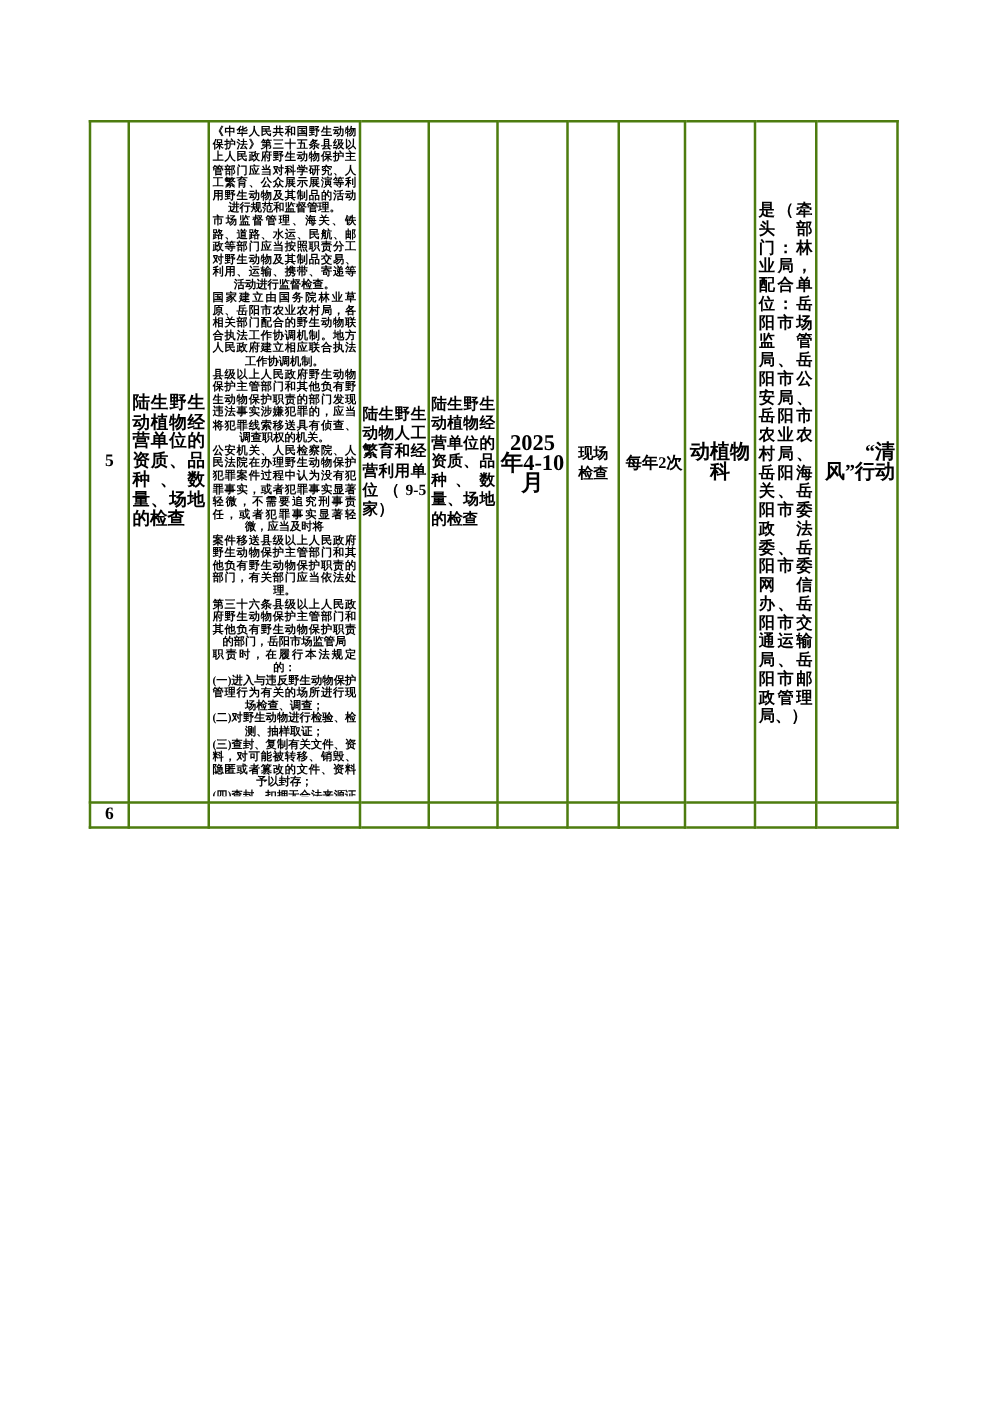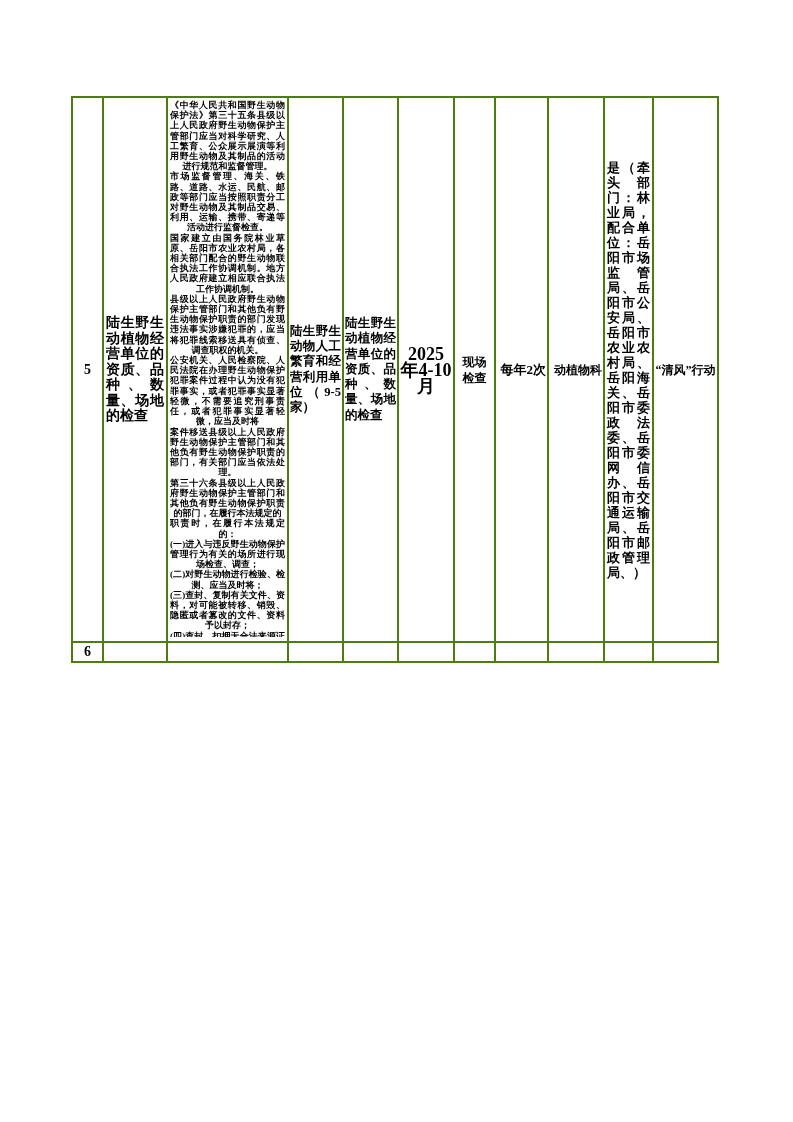--- a/index.html
+++ b/index.html
@@ -42,23 +42,23 @@
     font-size: 9px;
     line-height: 10.2px;
     text-align: justify;
     text-align-last: center;
     word-break: break-all;
   }
   td.target, td.content { font-size: 12.5px; line-height: 15.3px; text-align: justify; text-align-last: left; padding: 0 1px; }
   td.time   { font-size: 18px; line-height: 16px; text-align: center; padding: 0 1px; }
   td.method { font-size: 12px;   line-height: 16px; text-align: center; }
   td.freq   { font-size: 13px;   line-height: 16px; text-align: right; padding: 0 1px; }
-  td.dept   { font-size: 12px;   line-height: 16px; text-align: right; padding: 0 1px; }
+  td.dept   { font-size: 16px;   line-height: 16px; text-align: center; padding: 0 1px; }
   td.joint  { font-size: 13px;   line-height: 15px; text-align: justify; text-align-last: left; }
-  td.remark { font-size: 12px;   line-height: 16px; text-align: center; padding: 0 1px; }
+  td.remark { font-size: 16px;   line-height: 16px; text-align: right; padding: 0 1px; }
 </style>
 </head>
 <body>
 
 <div class="page">
   <table class="insp">
     <colgroup>
       <col style="width:31px">
         <col style="width:64px">
         <col style="width:121px">
@@ -76,24 +76,24 @@
       <td class="seq">5</td>
       <td class="item">陆生野生动植物经营单位的资质、品种、数量、场地的检查</td>
       <td class="legal">
         <div class="legalwrap">
           <p>《中华人民共和国野生动物保护法》第三十五条县级以上人民政府野生动物保护主管部门应当对科学研究、人工繁育、公众展示展演等利用野生动物及其制品的活动进行规范和监督管理。</p>
           <p>市场监督管理、海关、铁路、道路、水运、民航、邮政等部门应当按照职责分工对野生动物及其制品交易、利用、运输、携带、寄递等活动进行监督检查。</p>
           <p>国家建立由国务院林业草原、岳阳市农业农村局，各相关部门配合的野生动物联合执法工作协调机制。地方人民政府建立相应联合执法工作协调机制。</p>
           <p>县级以上人民政府野生动物保护主管部门和其他负有野生动物保护职责的部门发现违法事实涉嫌犯罪的，应当将犯罪线索移送具有侦查、调查职权的机关。</p>
           <p>公安机关、人民检察院、人民法院在办理野生动物保护犯罪案件过程中认为没有犯罪事实，或者犯罪事实显著轻微，不需要追究刑事责任，或者犯罪事实显著轻微，应当及时将</p>
           <p>案件移送县级以上人民政府野生动物保护主管部门和其他负有野生动物保护职责的部门，有关部门应当依法处理。</p>
-          <p>第三十六条县级以上人民政府野生动物保护主管部门和其他负有野生动物保护职责的部门，在履行本法规定的</p>
+          <p>第三十六条县级以上人民政府野生动物保护主管部门和其他负有野生动物保护职责的部门，岳阳市场监管局</p>
           <p>职责时，在履行本法规定的：</p>
           <p>(一)进入与违反野生动物保护管理行为有关的场所进行现场检查、调查；</p>
-          <p>(二)对野生动物进行检验、检测、应当及时将；</p>
+          <p>(二)对野生动物进行检验、检测、抽样取证；</p>
           <p>(三)查封、复制有关文件、资料，对可能被转移、销毁、隐匿或者篡改的文件、资料予以封存；</p>
           <p>(四)查封、扣押无合法来源证明的野生动物及其制品，</p>
 
         </div>
       </td>
       <td class="target">陆生野生动物人工繁育和经营利用单位（9-5家）</td>
       <td class="content">陆生野生动植物经营单位的资质、品种、数量、场地的检查</td>
       <td class="time">2025年4-10月</td>
       <td class="method">现场检查</td>
       <td class="freq">每年2次</td>

